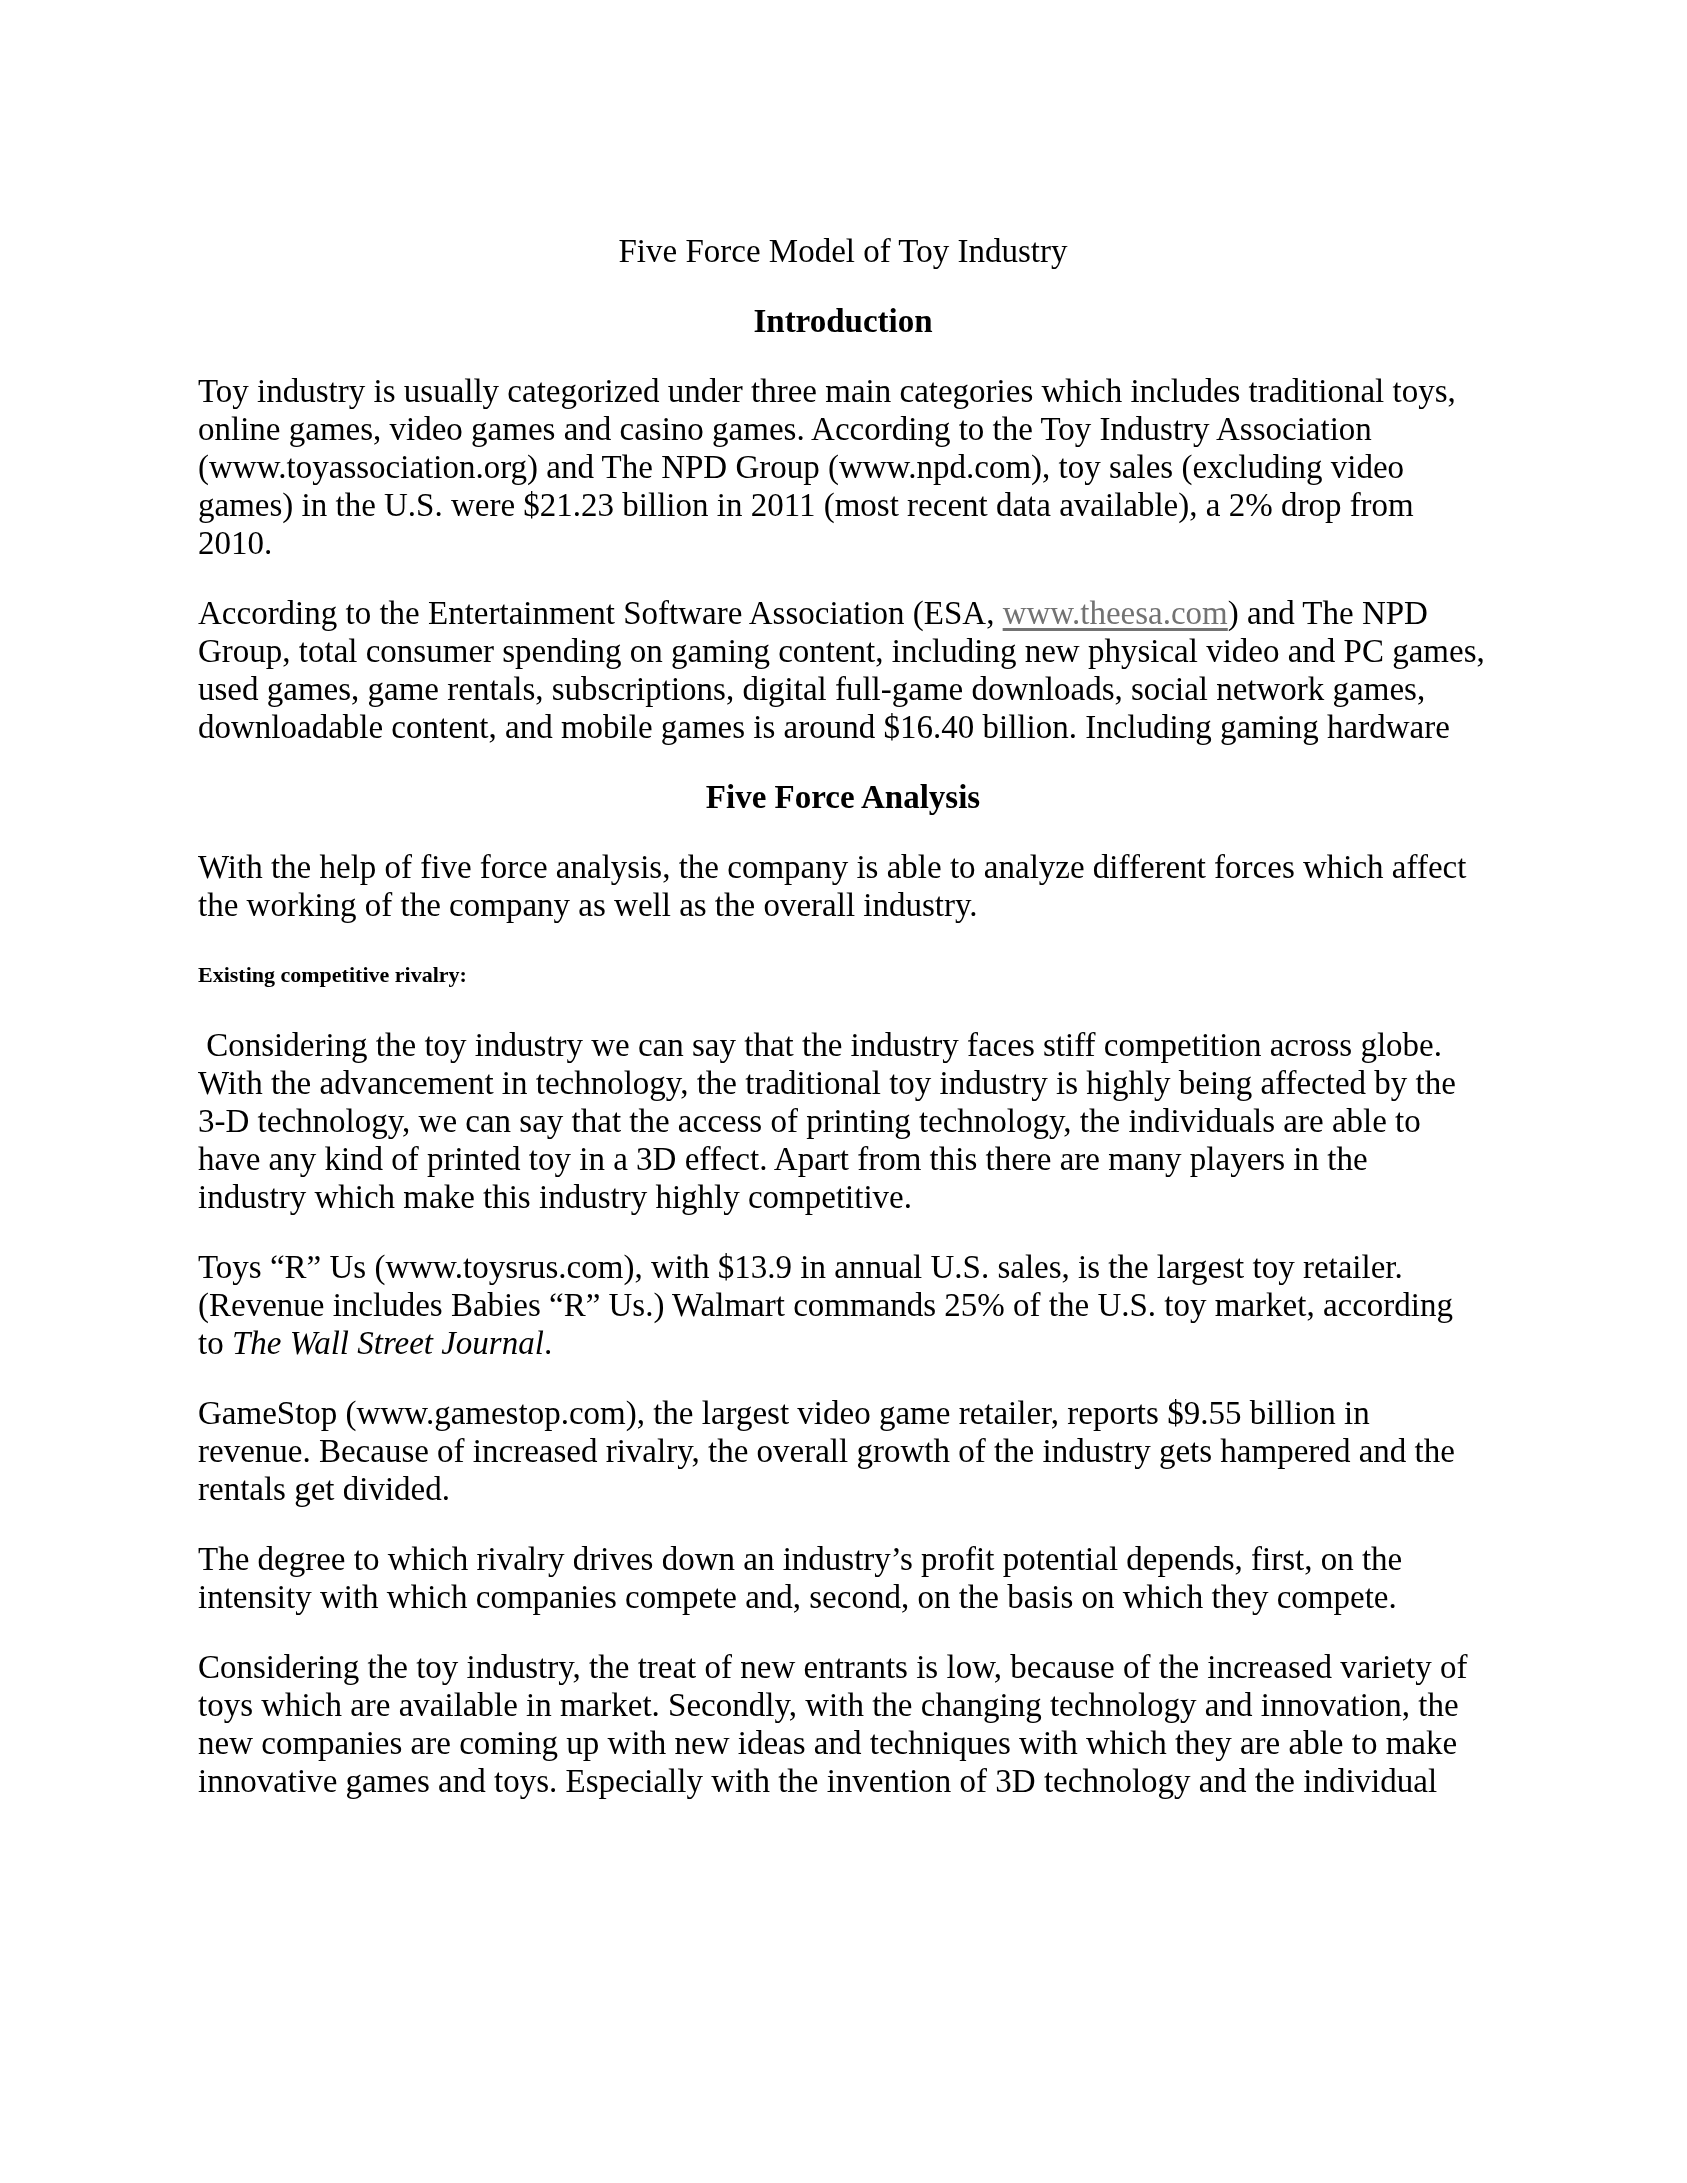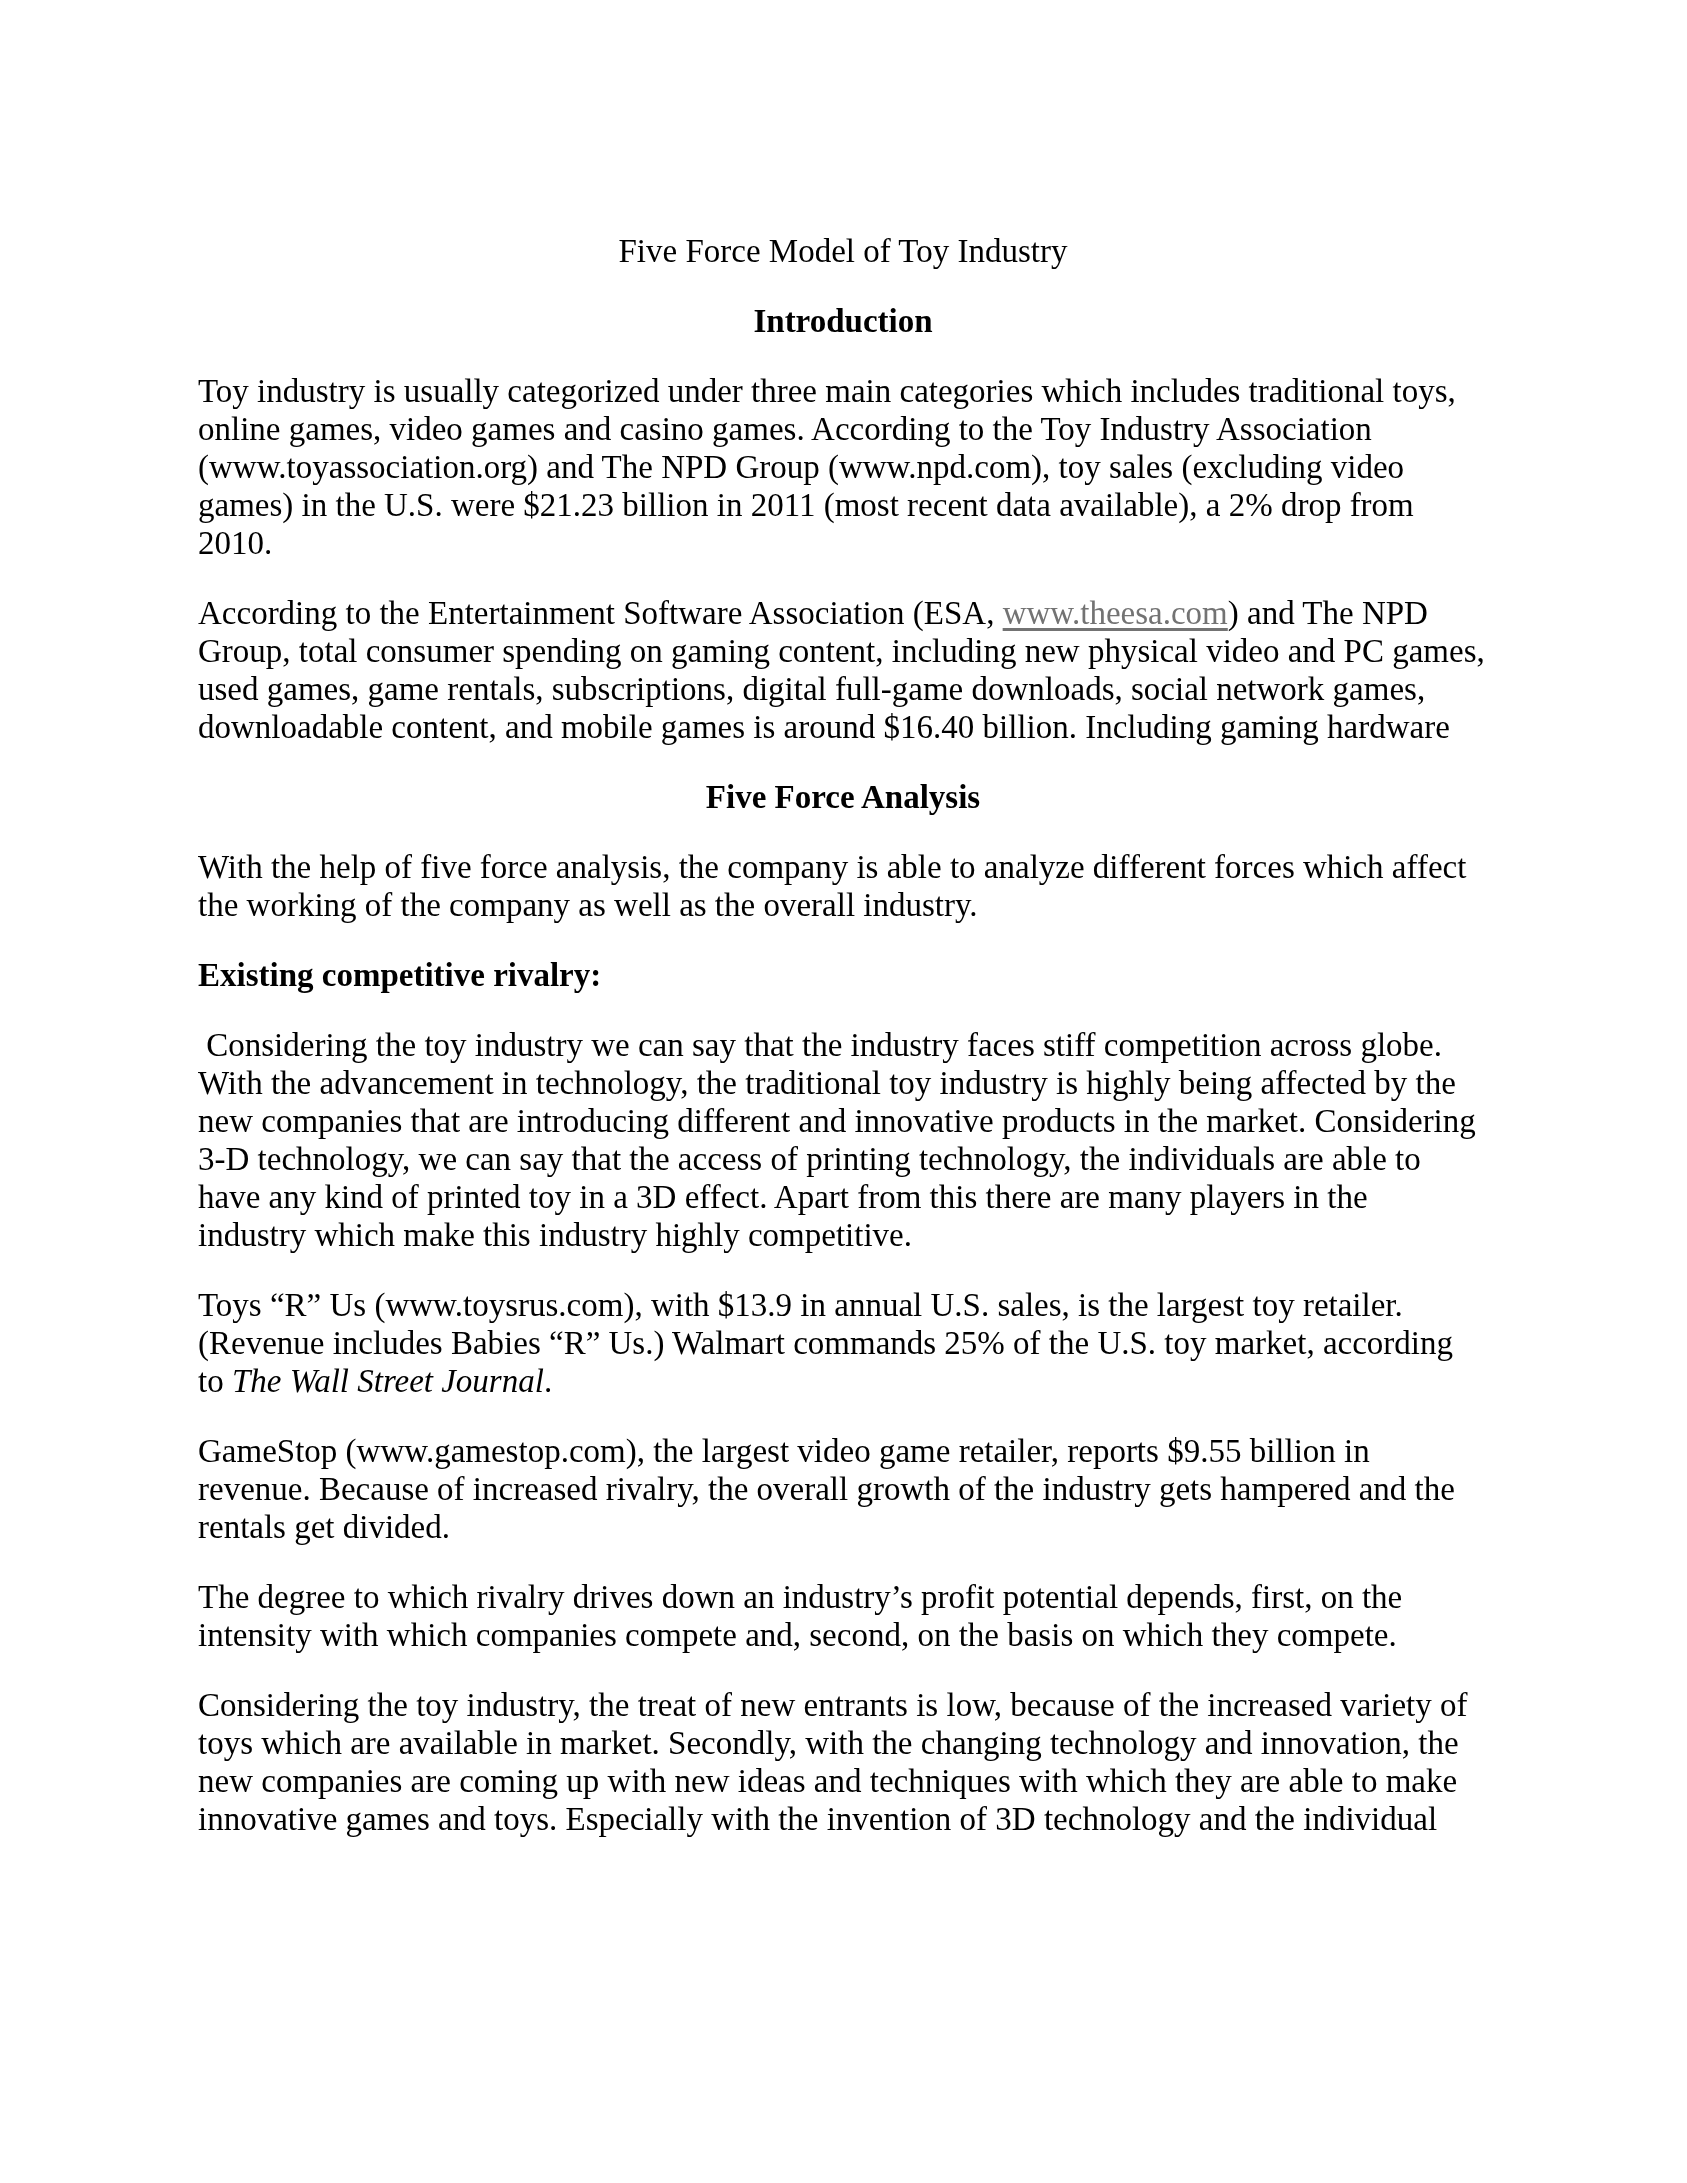--- a/index.html
+++ b/index.html
@@ -6,21 +6,21 @@
   body { width: 1687px; height: 2183px; position: relative; overflow: hidden; }
   .page {
     position: absolute; left: 0; top: 0; width: 1687px; height: 2183px;
     background: #ffffff; color: #000000;
     font-family: "Liberation Serif", "DejaVu Serif", serif;
     font-size: 33px; line-height: 38px; padding-left: 20px;
   }
   .content { position: absolute; left: 198px; top: 232px; width: 1290px; }
   .title { text-align: center; margin: 0 0 32px 0; font-weight: normal; font-size: 33px; line-height: 38px; }
   .heading-center { text-align: center; font-weight: bold; margin: 0 0 32px 0; font-size: 33px; line-height: 38px; }
-  .heading-left { text-align: left; font-weight: bold; margin: 4px 0 32px 0; font-size: 33px; line-height: 38px; }
+  .heading-left { text-align: left; font-weight: bold; margin: 4px 0 32px 0; font-size: 22px; line-height: 38px; }
   .para { margin: 0 0 32px 0; white-space: nowrap; }
   .line { display: block; white-space: pre; }
   a.link { color: #737373; text-decoration: underline; text-decoration-thickness: 2.6px; text-underline-offset: 4px; }
   em { font-style: italic; }
 </style>
 </head>
 <body>
 
 <div class="page">
   <div class="content">
@@ -49,21 +49,20 @@
     <div class="para">
       <span class="line">With the help of five force analysis, the company is able to analyze different forces which affect</span>
       <span class="line">the working of the company as well as the overall industry.</span>
     </div>
 
     <div class="heading-left">Existing competitive rivalry:</div>
 
     <div class="para">
       <span class="line"> Considering the toy industry we can say that the industry faces stiff competition across globe.</span>
       <span class="line">With the advancement in technology, the traditional toy industry is highly being affected by the</span>
-      <span class="line">new companies that are introducing different and innovative products in the market. Considering</span>
       <span class="line">3-D technology, we can say that the access of printing technology, the individuals are able to</span>
       <span class="line">have any kind of printed toy in a 3D effect. Apart from this there are many players in the</span>
       <span class="line">industry which make this industry highly competitive.</span>
     </div>
 
     <div class="para">
       <span class="line">Toys “R” Us (www.toysrus.com), with $13.9 in annual U.S. sales, is the largest toy retailer.</span>
       <span class="line">(Revenue includes Babies “R” Us.) Walmart commands 25% of the U.S. toy market, according</span>
       <span class="line"><span>to </span><em>The Wall Street Journal</em><span>.</span></span>
     </div>

